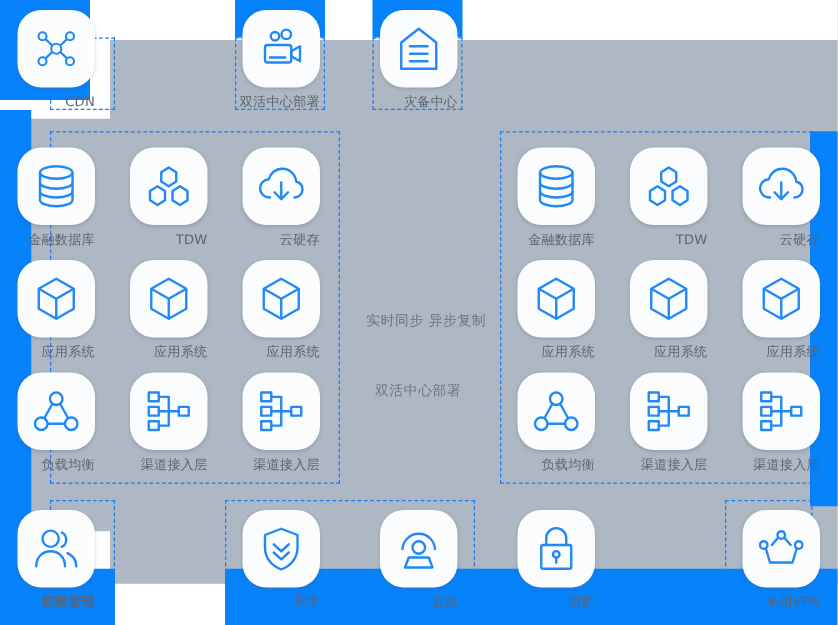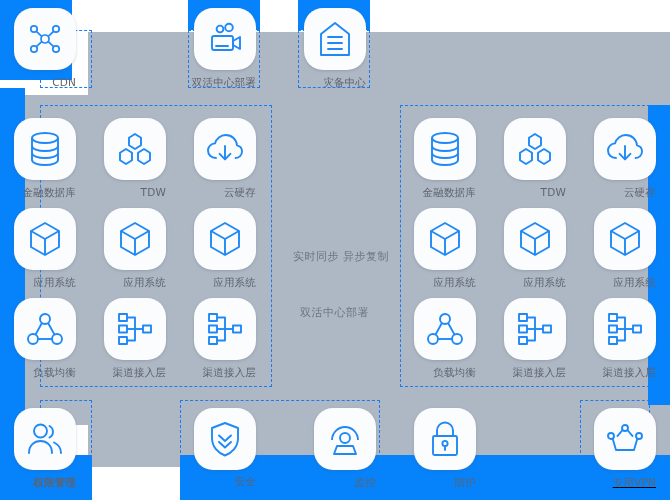--- a/index.html
+++ b/index.html
@@ -353,42 +353,42 @@
       <div class="node" style="left: 194px; top: 408px; font-family: Liberation Mono, monospace;">
         <div class="tile">
           <svg width="32" height="36" viewBox="0 0 32 36" fill="none" stroke="#2089f5" stroke-width="1.9" stroke-linejoin="round" stroke-linecap="round">
      <path d="M16 2 L29 7 L29 17 C29 26 23 32 16 34.5 C9 32 3 26 3 17 L3 7 Z"></path>
      <path d="M10 14.5 L16 20 L22 14.5"></path>
      <path d="M10 21 L16 26.5 L22 21"></path>
           </svg>
         </div>
         <div class="cap">安全</div>
       </div>
-      <div class="node" style="left: 314px; top: 408px;">
+      <div class="node" style="left: 304px; top: 408px; font-style: italic;">
         <div class="tile">
           <svg width="34" height="34" viewBox="0 0 34 34" fill="none" stroke="#2089f5" stroke-width="1.9" stroke-linejoin="round">
      <path d="M4 18 A13 13 0 1 1 30 18"></path>
      <circle cx="17" cy="16" r="5"></circle>
      <path d="M9 24 L25 24 L28 32 L6 32 Z"></path>
           </svg>
         </div>
         <div class="cap">监控</div>
       </div>
       <div class="node" style="left: 414px; top: 408px;">
         <div class="tile">
           <svg width="30" height="36" viewBox="0 0 30 36" fill="none" stroke="#2089f5" stroke-width="1.9" stroke-linejoin="round">
      <path d="M7 15 L7 9.5 A8 8 0 0 1 23 9.5 L23 15"></path>
      <rect x="3" y="15" width="24" height="19" rx="1.5"></rect>
      <circle cx="15" cy="22.5" r="2.6"></circle>
      <line x1="15" y1="25" x2="15" y2="29" stroke-linecap="round"></line>
           </svg>
         </div>
         <div class="cap">防护</div>
       </div>
-      <div class="node" style="left: 594px; top: 408px; text-decoration: underline;">
+      <div class="node" style="left: 594px; top: 408px;">
         <div class="tile">
           <svg width="36" height="30" viewBox="0 0 36 30" fill="none" stroke="#2089f5" stroke-width="1.9" stroke-linejoin="round">
      <circle cx="18" cy="4" r="3"></circle>
             <circle cx="4" cy="12" r="3"></circle>
             <circle cx="32" cy="12" r="3"></circle>
      <path d="M5.6 14.6 L9 26 L27 26 L30.4 14.6"></path>
      <line x1="15.6" y1="6" x2="10" y2="12.6"></line>
      <line x1="20.4" y1="6" x2="26" y2="12.6"></line>
           </svg>
         </div>

